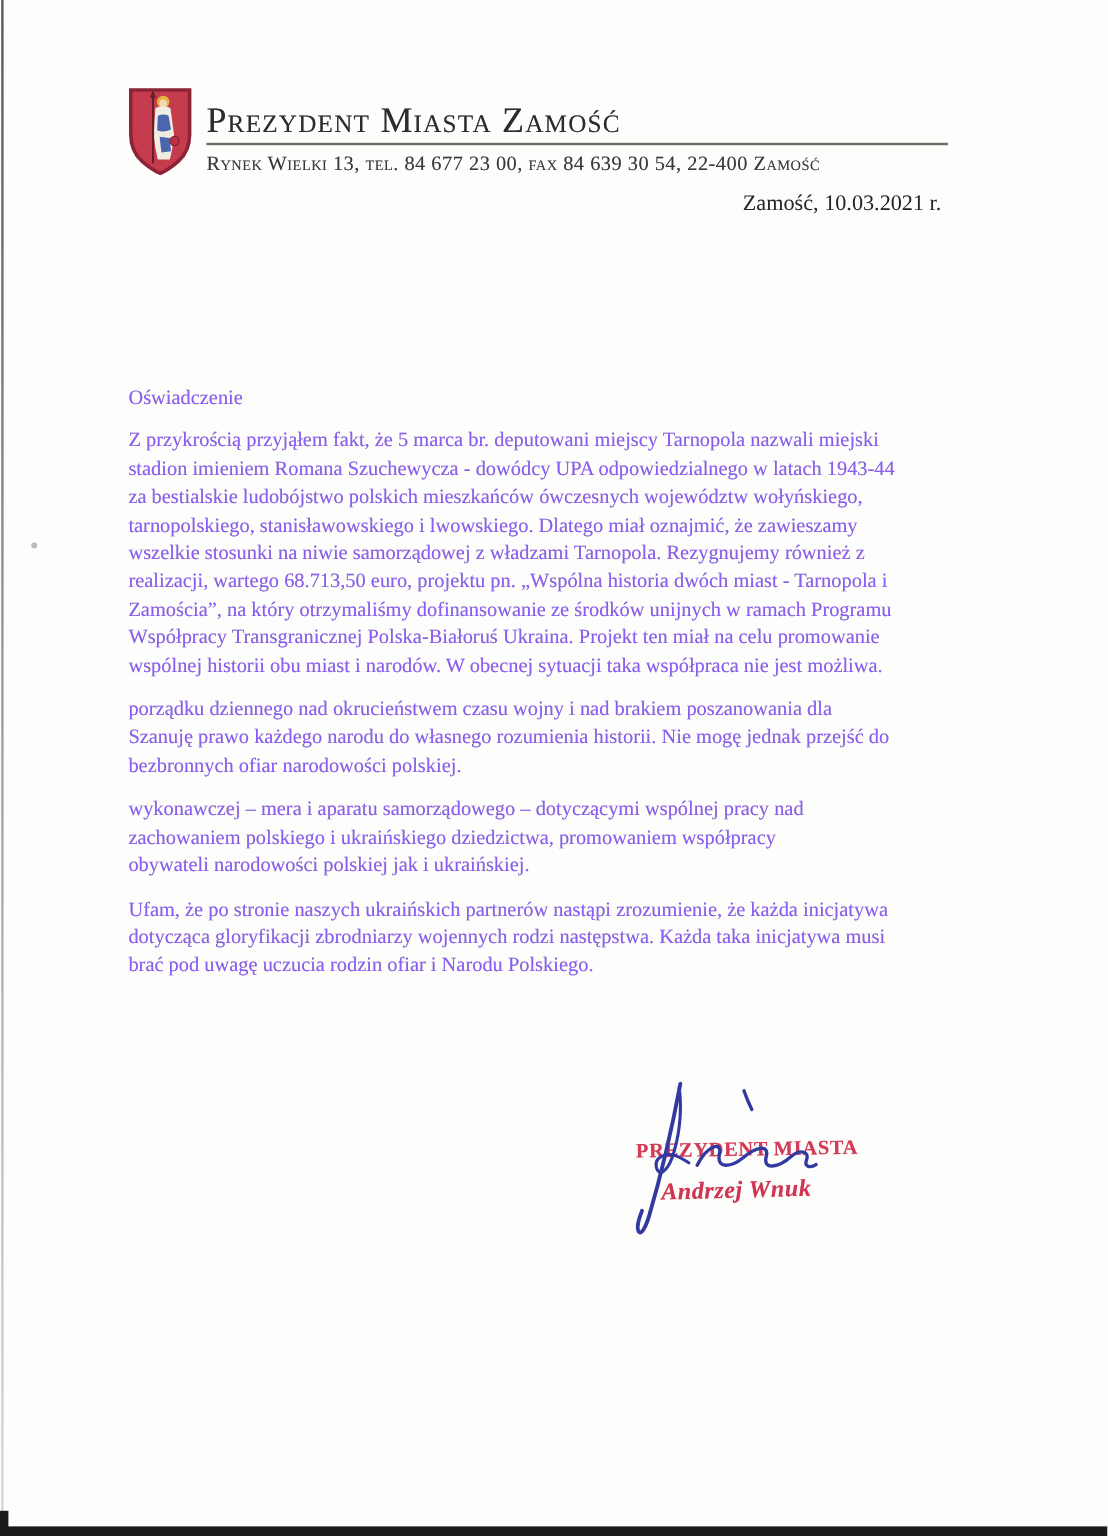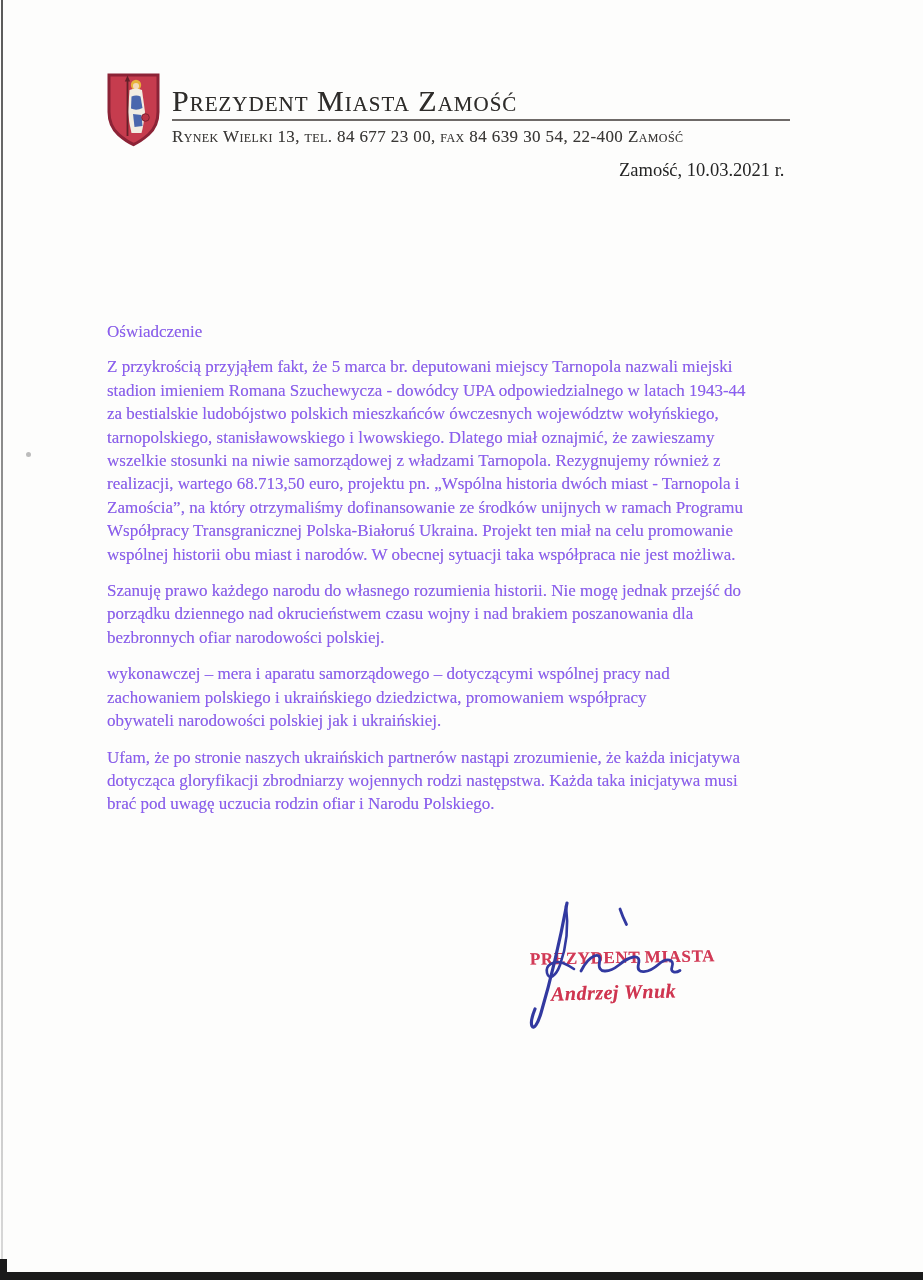--- a/index.html
+++ b/index.html
@@ -160,22 +160,22 @@
         <div class="line">stadion imieniem Romana Szuchewycza - dowódcy UPA odpowiedzialnego w latach 1943-44</div>
         <div class="line">za bestialskie ludobójstwo polskich mieszkańców ówczesnych województw wołyńskiego,</div>
         <div class="line">tarnopolskiego, stanisławowskiego i lwowskiego. Dlatego miał oznajmić, że zawieszamy</div>
         <div class="line">wszelkie stosunki na niwie samorządowej z władzami Tarnopola. Rezygnujemy również z</div>
         <div class="line">realizacji, wartego 68.713,50 euro, projektu pn. „Wspólna historia dwóch miast - Tarnopola i</div>
         <div class="line">Zamościa”, na który otrzymaliśmy dofinansowanie ze środków unijnych w ramach Programu</div>
         <div class="line">Współpracy Transgranicznej Polska-Białoruś Ukraina. Projekt ten miał na celu promowanie</div>
         <div class="line">wspólnej historii obu miast i narodów. W obecnej sytuacji taka współpraca nie jest możliwa.</div>
       </div>
     <div class="paragraph">
+        <div class="line">porządku dziennego nad okrucieństwem czasu wojny i nad brakiem poszanowania dla</div>
         <div class="line">Szanuję prawo każdego narodu do własnego rozumienia historii. Nie mogę jednak przejść do</div>
-        <div class="line">porządku dziennego nad okrucieństwem czasu wojny i nad brakiem poszanowania dla</div>
         <div class="line">bezbronnych ofiar narodowości polskiej.</div>
       </div>
     <div class="paragraph">
         <div class="line">wykonawczej – mera i aparatu samorządowego – dotyczącymi wspólnej pracy nad</div>
         <div class="line">zachowaniem polskiego i ukraińskiego dziedzictwa, promowaniem współpracy</div>
         <div class="line">obywateli narodowości polskiej jak i ukraińskiej.</div>
       </div>
     <div class="paragraph">
         <div class="line">Ufam, że po stronie naszych ukraińskich partnerów nastąpi zrozumienie, że każda inicjatywa</div>
         <div class="line">dotycząca gloryfikacji zbrodniarzy wojennych rodzi następstwa. Każda taka inicjatywa musi</div>

